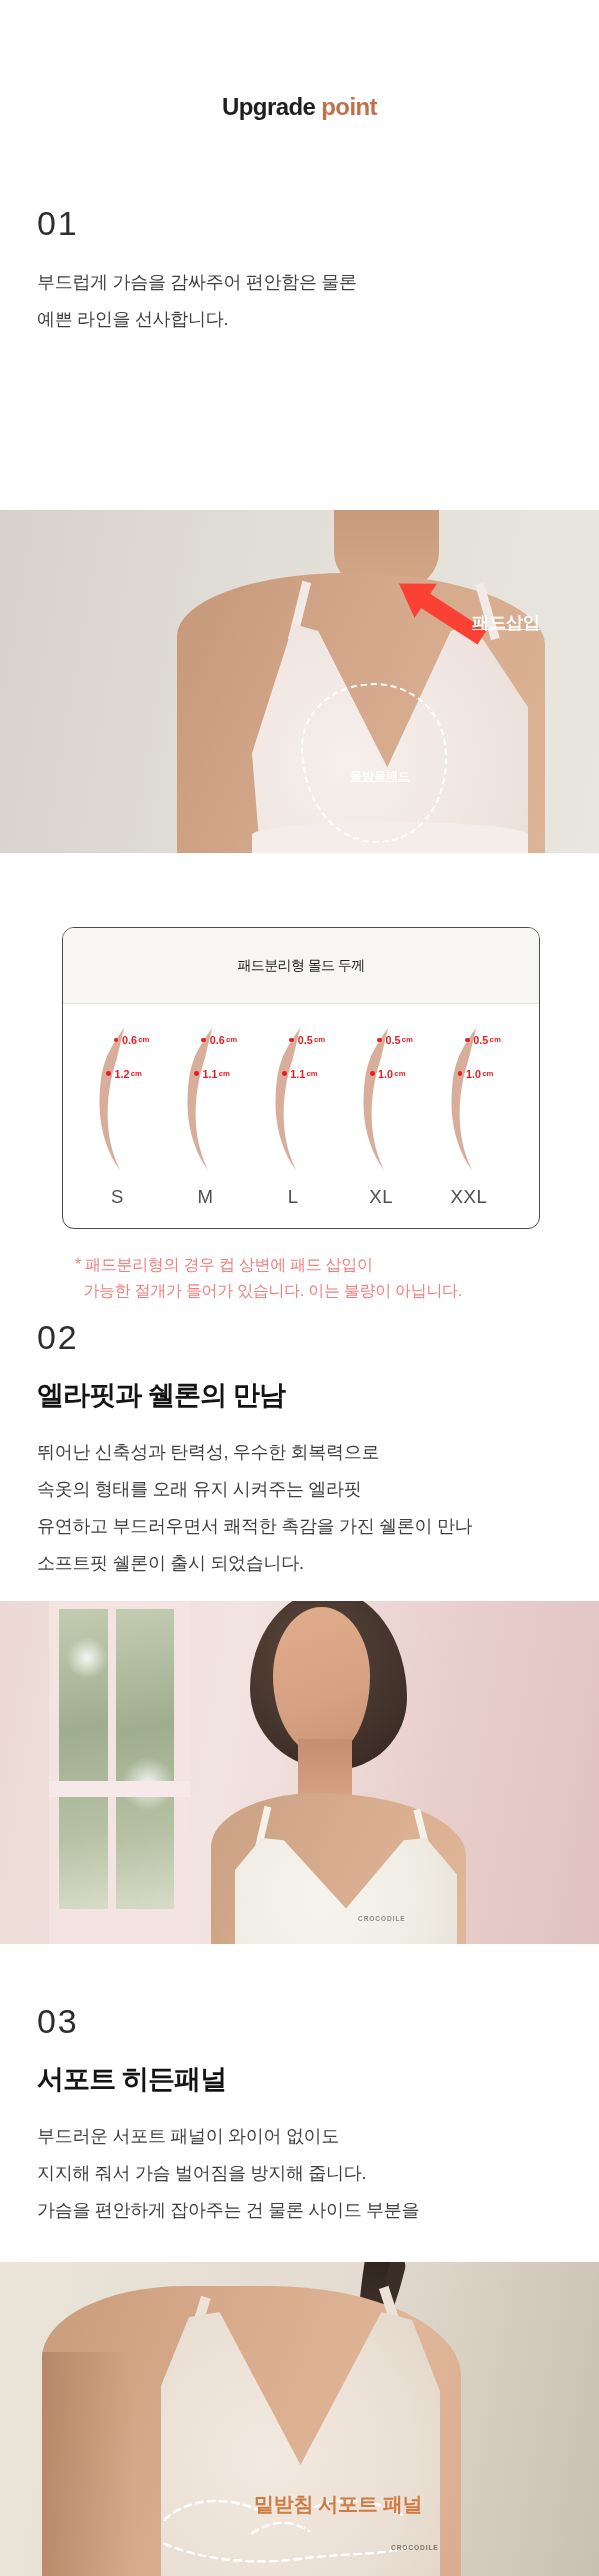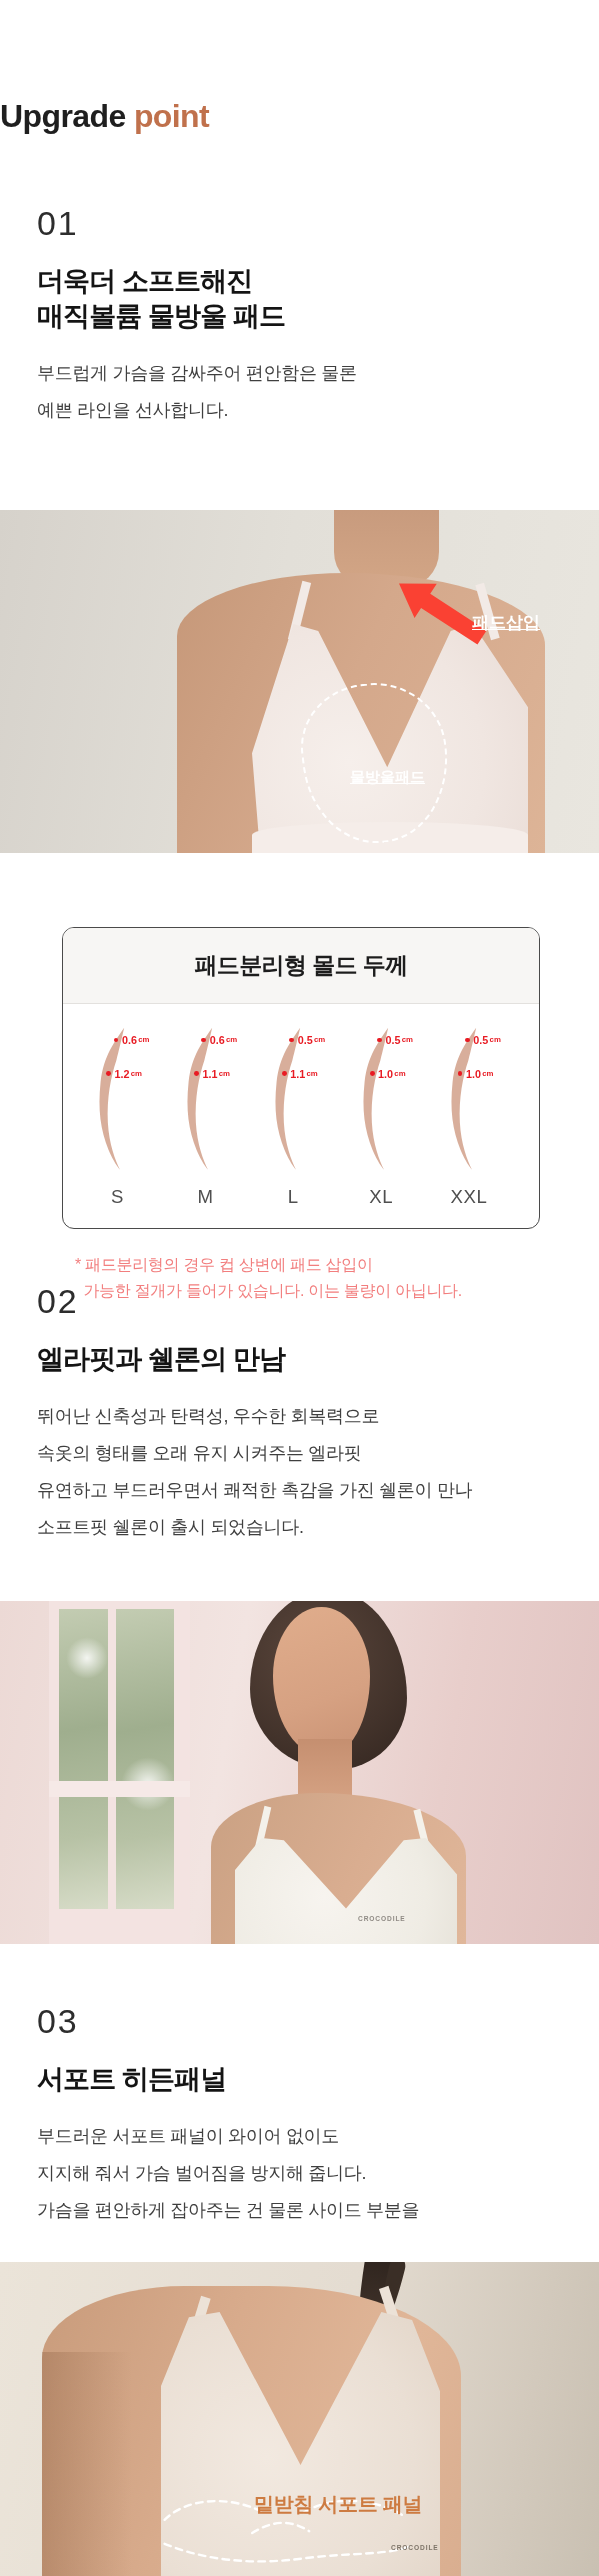--- a/index.html
+++ b/index.html
@@ -1,21 +1,21 @@
 <!DOCTYPE html>
 <html style="font-size:9.6px"><head>
 <meta charset="utf-8">
 <style>
   html,body{margin:0;padding:0;background:#fff;}
   body{font-family:"Liberation Sans","DejaVu Sans",sans-serif;}
   .page{position:relative;width:599px;height:2576px;margin:0 auto;background:#fff;overflow:hidden;}
 
   
-  .main-title{position:absolute;top:77px;left:0;width:100%;text-align:left;
-    font-size:32px;font-weight:800;color:#1f1f1f;letter-spacing:-0.6px;}
+  .main-title{position:absolute;top:77px;left:0;width:100%;text-align:center;
+    font-size:24px;font-weight:800;color:#1f1f1f;letter-spacing:-0.6px;}
   .main-title .accent{color:#c0714c;}
 
   
   .sec{position:absolute;left:37px;width:527px;}
   .sec-num{font-size:34px;font-weight:200;color:#2d2d2d;letter-spacing:1.8px;line-height:42px;}
   .sec-heading{margin:20.4px 0 0;font-size:27px;line-height:35px;font-weight:800;color:#141414;letter-spacing:-0.9px;}
   .sec-body{margin:20.4px 0 0;font-size:18px;line-height:37px;color:#3f3f3f;letter-spacing:-0.3px;}
   .sec-body span{display:block;}
 
   
@@ -37,21 +37,21 @@
   .p1-teardrop{left:303px;top:173px;width:141px;height:156px;border:2.4px dashed #fff;
     border-radius:48% 52% 50% 50% / 40% 45% 58% 55%;transform:rotate(-7deg);}
   .p1-arrow{left:388px;top:77px;transform:rotate(33deg);}
   .photo-label{color:#fff;font-weight:700;text-decoration:underline;}
 
   
   .pad-box{position:absolute;left:62px;top:927px;width:476px;height:300px;
     border:1.2px solid #4a4a4a;border-radius:12px;background:#fff;overflow:hidden;}
   .pad-box-header{height:75px;background:#f7f6f4;border-bottom:0.6px solid #e3e1de;
     display:flex;align-items:center;justify-content:center;}
-  .pad-box-title{font-size:23px;font-weight:700;color:#1d1d1d;letter-spacing:-0.6px;text-align:center;}
+  .pad-box-title{font-size:14px;font-weight:400;color:#1d1d1d;letter-spacing:-0.6px;text-align:center;}
   .pad-cols{display:flex;justify-content:space-between;padding:21.6px 26px 0 21.6px;}
   .pad-col{position:relative;width:77px;height:180px;}
   .pad-col svg{position:absolute;left:3.6px;top:0;}
   .meas{position:absolute;display:flex;align-items:center;white-space:nowrap;}
   .meas .dot{width:4.8px;height:4.8px;border-radius:50%;background:#e81b23;margin-right:3.6px;}
   .meas .val{font-size:10.8px;font-weight:800;color:#e81b23;}
   .meas .unit{font-size:7.8px;font-weight:700;color:#e81b23;margin-left:1.2px;font-style:normal;}
   .meas-top{left:29px;top:8.4px;}
   .meas-bot{left:21.6px;top:42px;}
   .pad-size{position:absolute;left:0;bottom:-2.4px;width:66px;text-align:center;
@@ -104,43 +104,39 @@
 </style>
 </head>
 <body>
 
 <div class="page">
 
   <h1 class="main-title"><span>Upgrade</span> <span class="accent">point</span></h1>
 
   <div class="sec" style="top:202px">
     <div class="sec-num">01</div>
-    <h2 class="sec-heading">
-      <span style="display:block">더욱더 소프트해진</span>
-      <span style="display:block">매직볼륨 물방울 패드</span>
-    </h2>
     <p class="sec-body">
       <span>부드럽게 가슴을 감싸주어 편안함은 물론</span>
       <span>예쁜 라인을 선사합니다.</span>
     </p>
   </div>
 
   <div class="photo" id="photo1">
     <div class="abs p1-neck"></div>
     <div class="abs p1-torso"></div>
     <div class="abs p1-strap" style="left:295px;top:71px;height:60px;transform:rotate(14deg)"></div>
     <div class="abs p1-strap" style="left:483px;top:73px;height:57px;transform:rotate(-16deg)"></div>
     <div class="abs p1-bra"></div>
     <div class="abs p1-band"></div>
     <div class="abs p1-teardrop"></div>
     <svg class="abs p1-arrow" width="105" height="47" viewBox="0 0 175 78">
       <polygon points="5,39 58,5 58,25 170,25 170,53 58,53 58,73" fill="#fa4133"></polygon>
     </svg>
     <div class="abs photo-label" style="left:472px;top:101px;font-size:17px">패드삽입</div>
-    <div class="abs photo-label" style="left:350px;top:258px;font-size:15px;font-weight:600">물방울패드</div>
+    <div class="abs photo-label" style="left:350px;top:258px;font-size:12px;font-weight:600">물방울패드</div>
   </div>
 
   <div class="pad-box">
     <div class="pad-box-header">
       <div class="pad-box-title">패드분리형 몰드 두께</div>
     </div>
     <div class="pad-cols">
 
       <div class="pad-col">
         <svg width="47" height="151" viewBox="0 0 70 250">
@@ -228,21 +224,21 @@
       </div>
 
     </div>
   </div>
 
   <div class="footnote">
     <span>* 패드분리형의 경우 컵 상변에 패드 삽입이</span>
     <span>가능한 절개가 들어가 있습니다. 이는 불량이 아닙니다.</span>
   </div>
 
-  <div class="sec" style="top:1280px">
+  <div class="sec" style="top:1316px">
     <div class="sec-num">02</div>
     <h2 class="sec-heading">
       <span style="display:block">엘라핏과 쉘론의 만남</span>
     </h2>
     <p class="sec-body">
       <span>뛰어난 신축성과 탄력성, 우수한 회복력으로</span>
       <span>속옷의 형태를 오래 유지 시켜주는 엘라핏</span>
       <span>유연하고 부드러우면서 쾌적한 촉감을 가진 쉘론이 만나</span>
       <span>소프트핏 쉘론이 출시 되었습니다.</span>
     </p>

